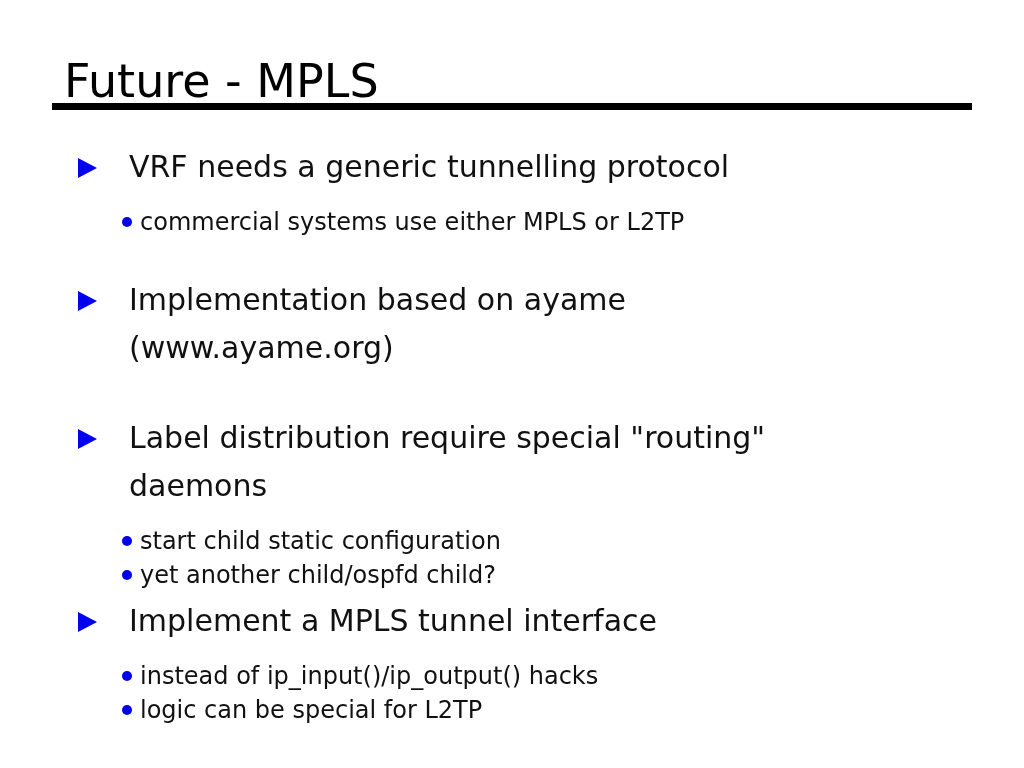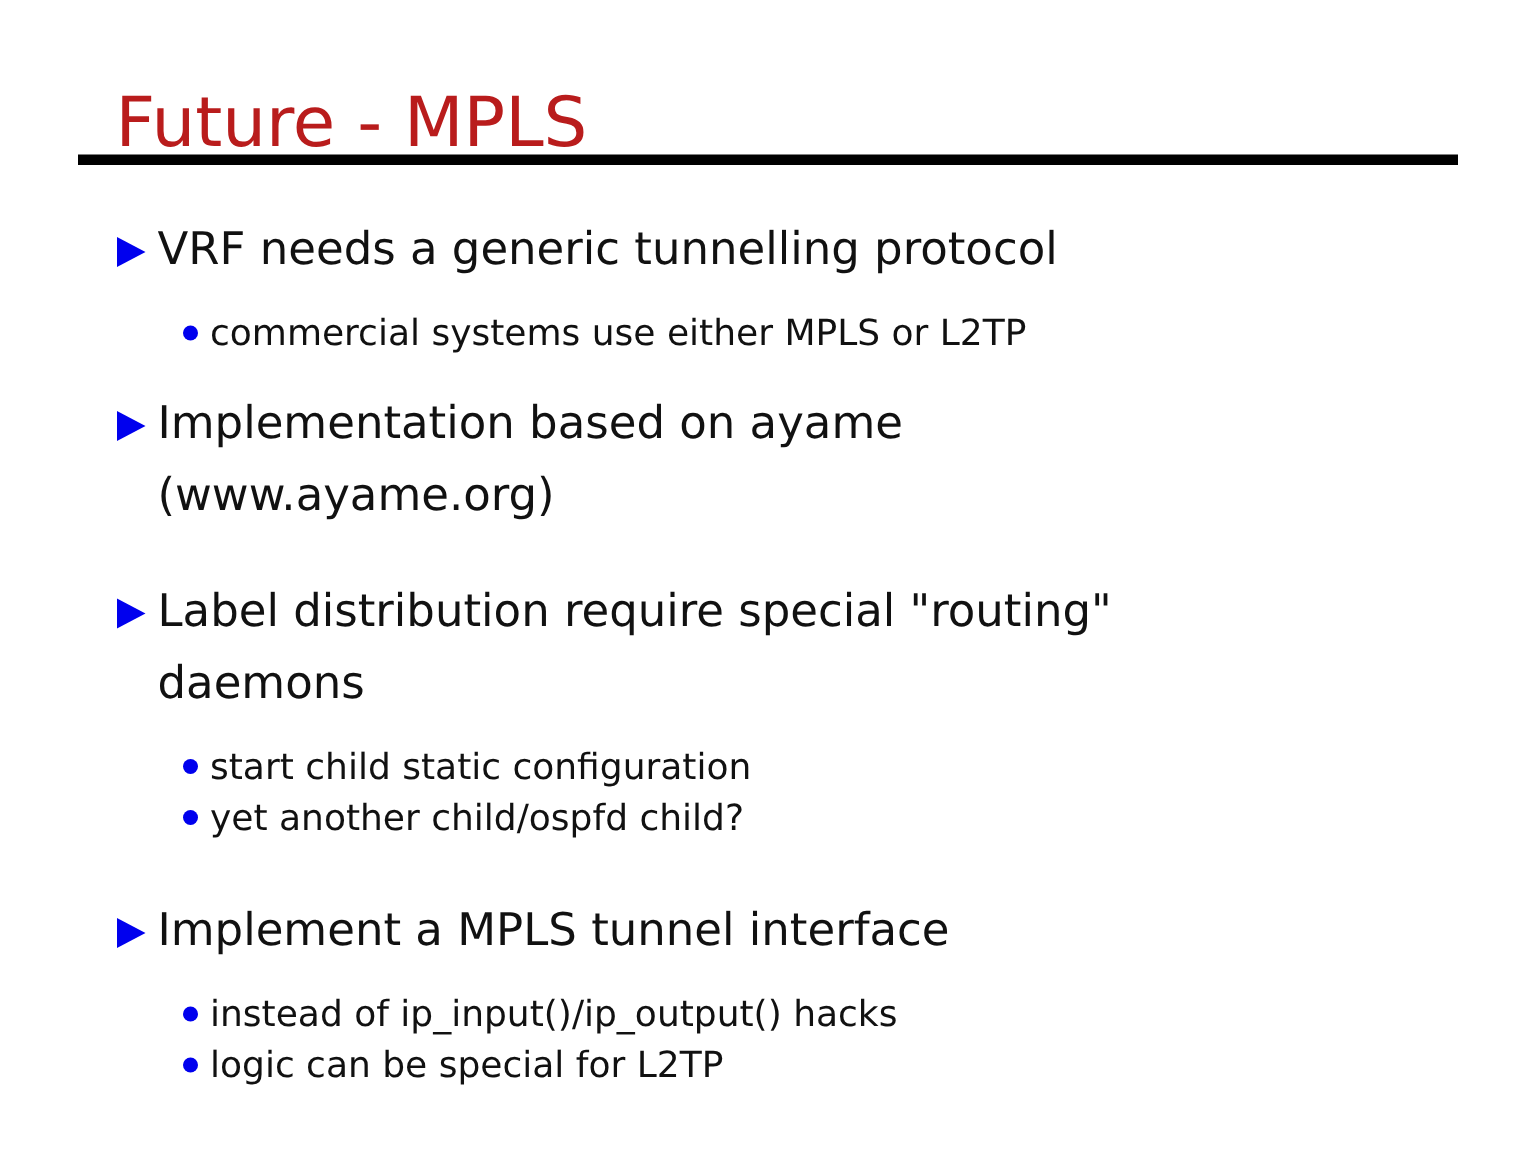--- a/index.html
+++ b/index.html
@@ -2,39 +2,39 @@
 <html style="--blue: #0000ee;"><head>
 <meta charset="utf-8">
 <style>
   html,body{margin:0;padding:0;background:#ffffff;}
   .slide{
     position:relative;width:1024px;height:768px;background:#fff;overflow:hidden;
     font-family:"DejaVu Sans","Liberation Sans",sans-serif;color:#111;
   }
   .title{
     position:absolute;left:64px;top:58px;font-size:46px;line-height:46px;
-    font-weight:400;color:#b91c1c;white-space:nowrap;margin-left:13px;
+    font-weight:400;color:#000000;white-space:nowrap;
   }
   .rule{
     position:absolute;left:52px;top:103px;width:920px;height:7px;background:#000;
   }
   .group{position:absolute;left:78px;}
   .g1{top:143px}
-  .g2{top:259px}
-  .g3{top:384px}
+  .g2{top:276px}
+  .g3{top:414px}
   .g4{top:597px}
   .main-line{display:flex;align-items:flex-start;}
   .tri{
     width:0;height:0;flex:none;
     border-left:19px solid var(--blue,#0000ee);
     border-top:10px solid transparent;
     border-bottom:10px solid transparent;
     margin:15px 8px 0 0;
   }
-  .main-text{font-size:30px;line-height:48px;white-space:nowrap;color:#111;}
+  .main-text{font-size:30px;line-height:48px;white-space:nowrap;color:#111;margin-left:24px;}
   .subs{margin:14px;padding:0;}
   .sub{display:flex;align-items:flex-start;margin-left:30px;}
   .dot{
     width:10px;height:10px;border-radius:50%;flex:none;
     background:var(--blue,#0000ee);margin:12px 8px 0 0;
   }
   .sub-text{font-size:24px;line-height:34px;white-space:nowrap;color:#111;}
 </style>
 </head>
 <body>

